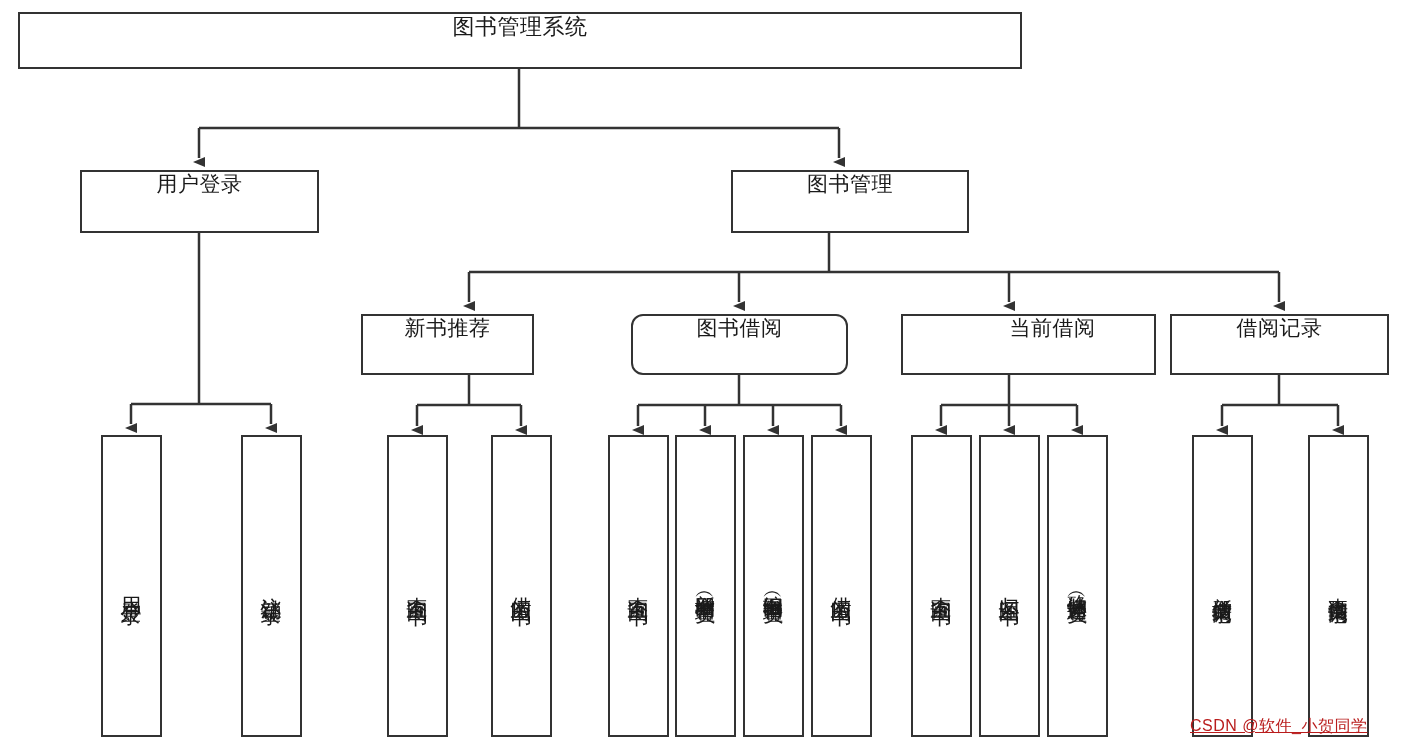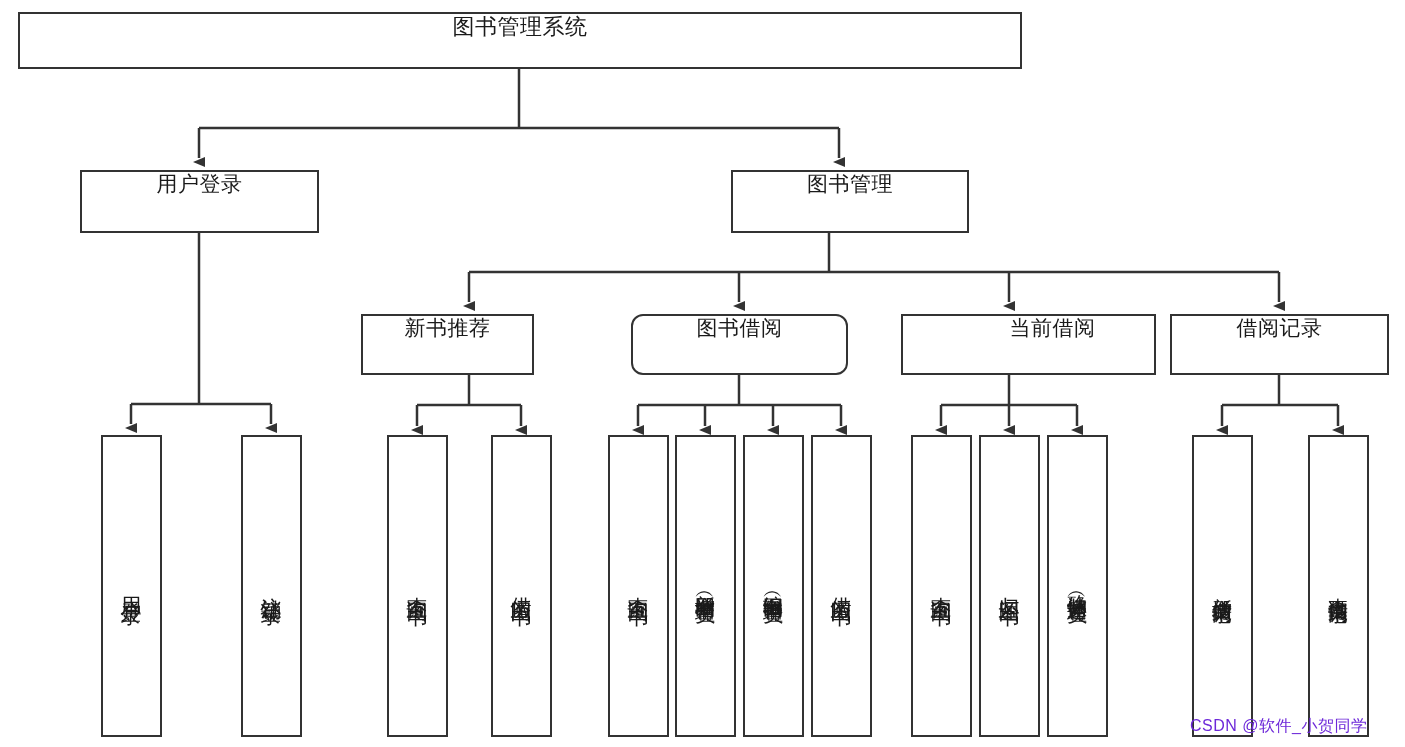--- a/index.html
+++ b/index.html
@@ -62,23 +62,24 @@
     line-height: 1;
     white-space: nowrap;
   }
   .node.vert.tall .lbl {
     font-size: 20px;
     letter-spacing: 1.5px;
   }
   .watermark {
     position: absolute;
     font-size: 16px;
-    color: #6d28d9;
+    color: #b91c1c;
     white-space: nowrap;
     letter-spacing: 0.5px;
+    text-decoration: underline;
   }
 </style>
 </head>
 <body>
 
 <div id="canvas">
 
   <svg class="wires" viewBox="0 0 1405 747">
     <defs>
       <marker id="arrow" markerWidth="10" markerHeight="12" refX="1" refY="6" orient="auto" markerUnits="userSpaceOnUse">

